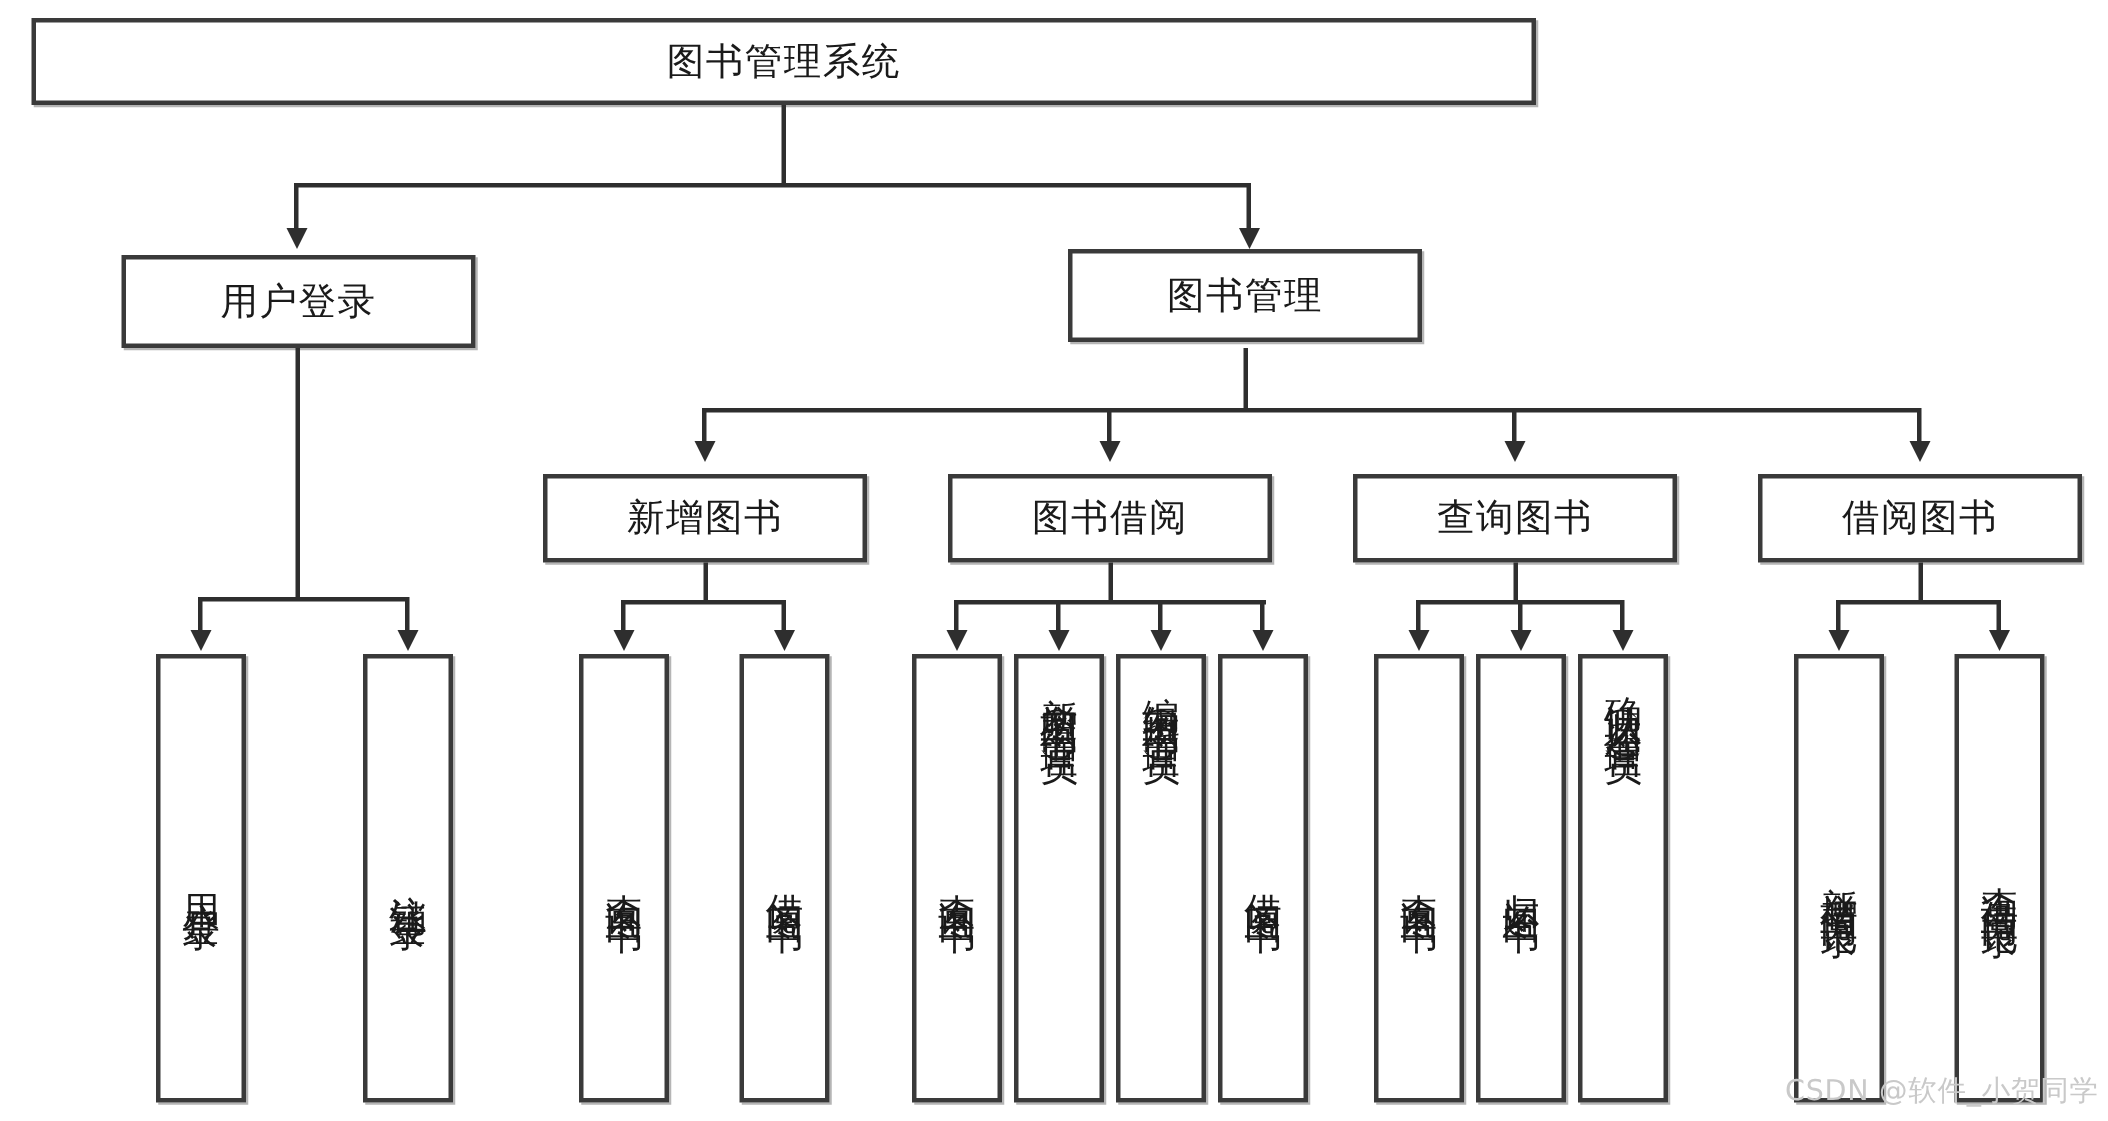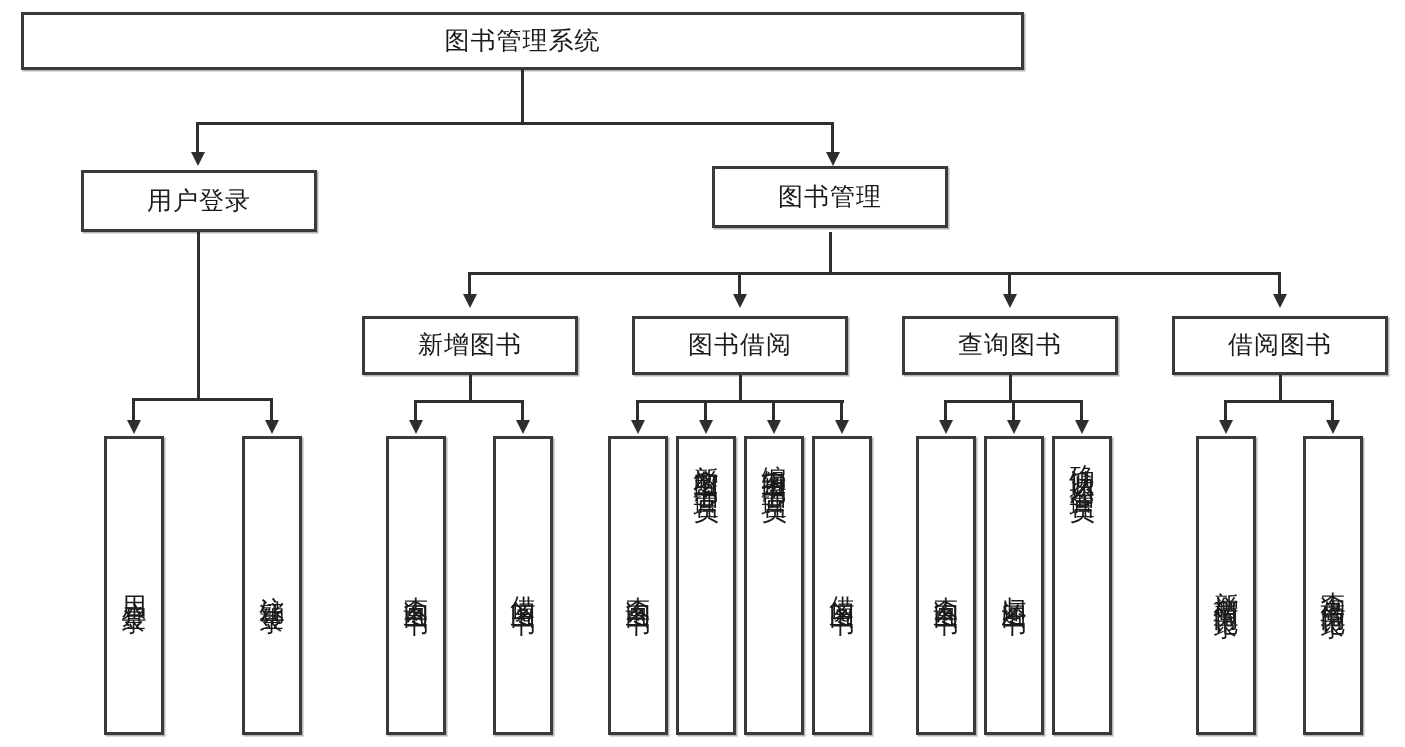--- a/index.html
+++ b/index.html
@@ -218,14 +218,15 @@
     <span class="label">确认归还（管理员）</span>
   </div>
 
   <div class="node vert" style="left:1196px; top:436px; width:60px; height:299px;">
     <span class="label">新增借阅记录</span>
   </div>
   <div class="node vert" style="left:1303px; top:436px; width:60px; height:299px;">
     <span class="label">查询借阅记录</span>
   </div>
 
+  <div id="watermark" style="left:1190px; top:714px;">CSDN @软件_小贺同学</div>
 
 </div>
 
 </body></html>

